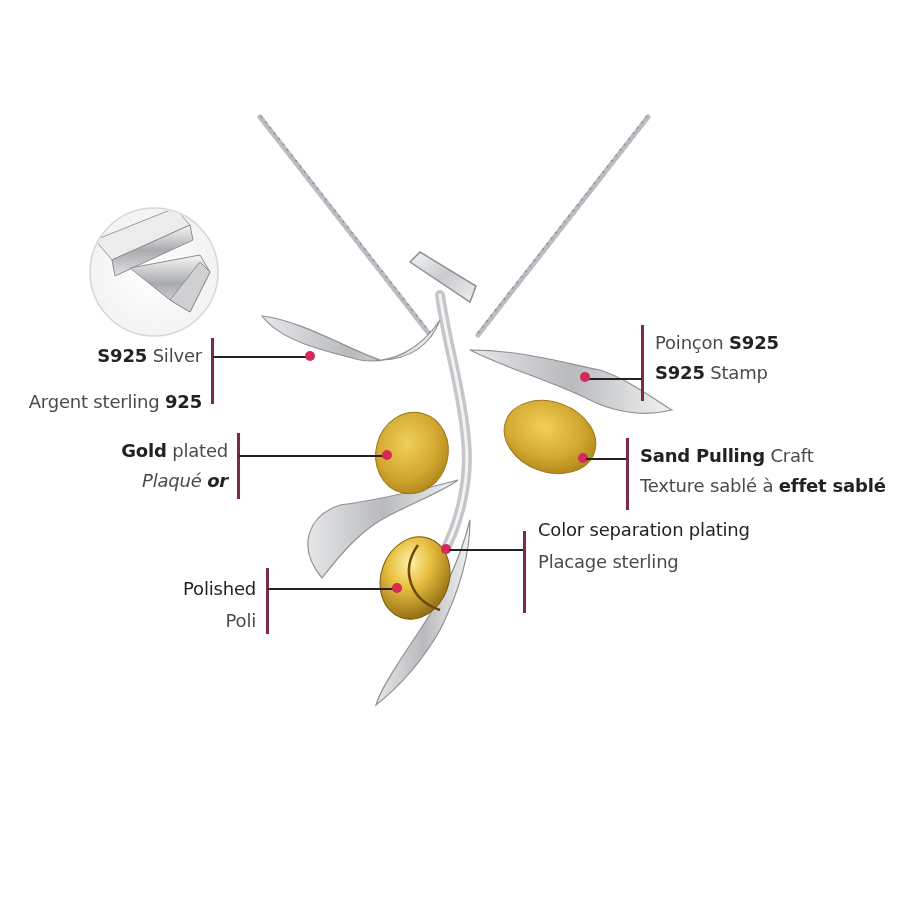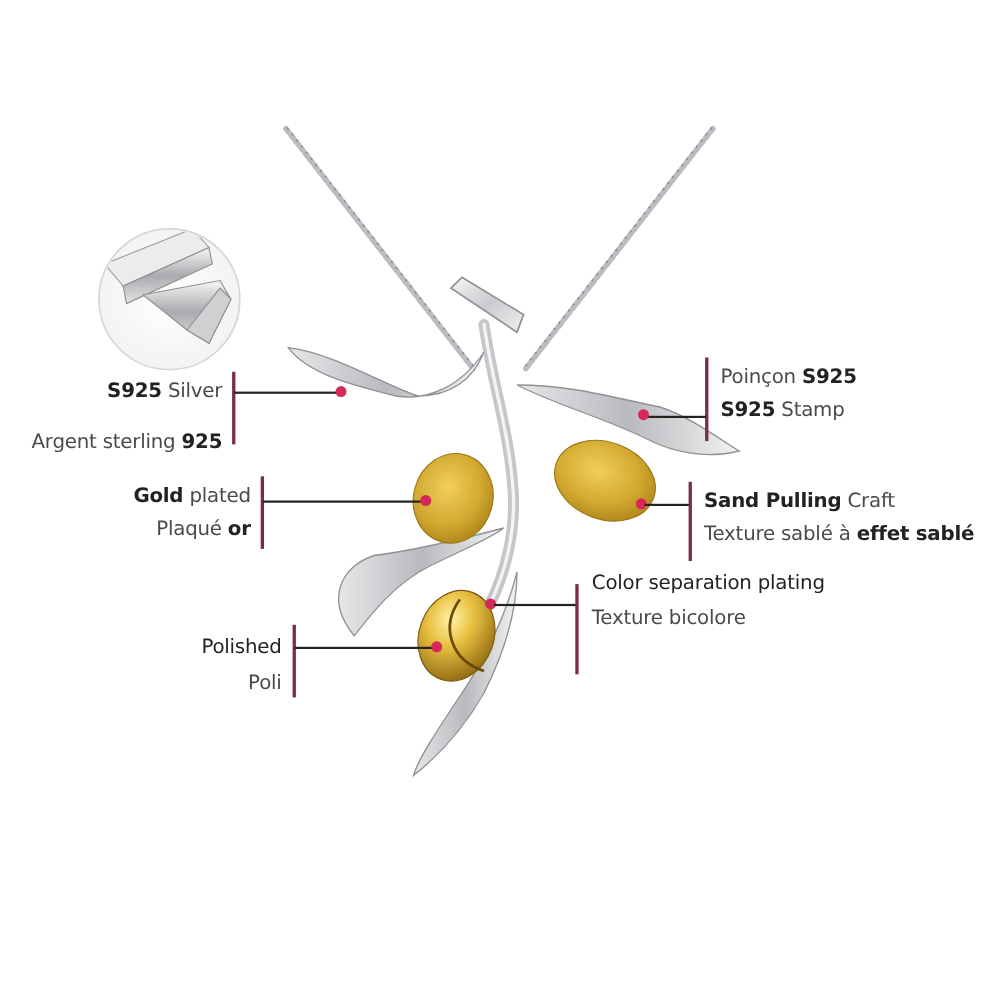--- a/index.html
+++ b/index.html
@@ -107,40 +107,40 @@
   <div class="vbar" style="left:641px; top:325px; height:76px;"></div>
   <div class="hline" style="left:588px; top:378px; width:54px;"></div>
   <div class="dot" style="left:580px; top:372px;"></div>
   <div class="label" style="left:655px; top:332px;">
     <div><span class="r">Poinçon </span><span class="b">S925</span></div>
     <div style="margin-top:8px;"><span class="b">S925</span><span class="r"> Stamp</span></div>
   </div>
 
   <div class="label right-align" style="left:60px; top:440px; width:168px;">
     <div><span class="b">Gold</span><span class="r"> plated</span></div>
-    <div style="margin-top:8px;"><span class="r">Plaqué </span><span class="b">or</span></div>
+    <div style="margin-top:8px;font-style:italic;"><span class="r">Plaqué </span><span class="b">or</span></div>
   </div>
   <div class="vbar" style="left:237px; top:433px; height:66px;"></div>
   <div class="hline" style="left:239px; top:455px; width:146px;"></div>
   <div class="dot" style="left:382px; top:450px;"></div>
 
   <div class="dot" style="left:578px; top:453px;"></div>
   <div class="hline" style="left:586px; top:458px; width:42px;"></div>
   <div class="vbar" style="left:626px; top:438px; height:72px;"></div>
   <div class="label" style="left:640px; top:445px;">
     <div><span class="b" style="font-weight:bold;color:#222;margin-top:31px;">Sand Pulling</span><span class="r"> Craft</span></div>
     <div style="margin-top:8px;"><span class="r">Texture sablé à </span><span class="b">effet sablé</span></div>
   </div>
 
   <div class="dot" style="left:441px; top:544px;"></div>
   <div class="hline" style="left:449px; top:549px; width:76px;"></div>
   <div class="vbar" style="left:523px; top:531px; height:82px;"></div>
   <div class="label" style="left:538px; top:519px;">
     <div><span class="r" style="color:#222;">Color separation plating</span></div>
-    <div style="margin-top:10px;"><span class="r">Texture bicolore</span></div>
+    <div style="margin-top:10px;"><span class="r">Placage sterling</span></div>
   </div>
 
   <div class="label right-align" style="left:90px; top:578px; width:166px;">
     <div><span class="b" style="font-weight:normal;color:#222;margin-top:17px;">Polished</span></div>
     <div style="margin-top:10px;"><span class="r">Poli</span></div>
   </div>
   <div class="vbar" style="left:266px; top:568px; height:66px;"></div>
   <div class="hline" style="left:268px; top:588px; width:126px;"></div>
   <div class="dot" style="left:392px; top:583px;"></div>
 

